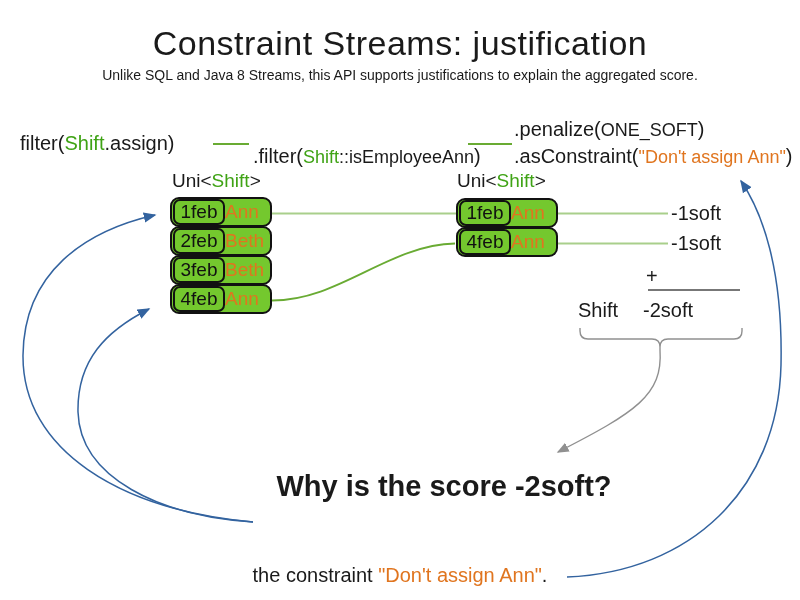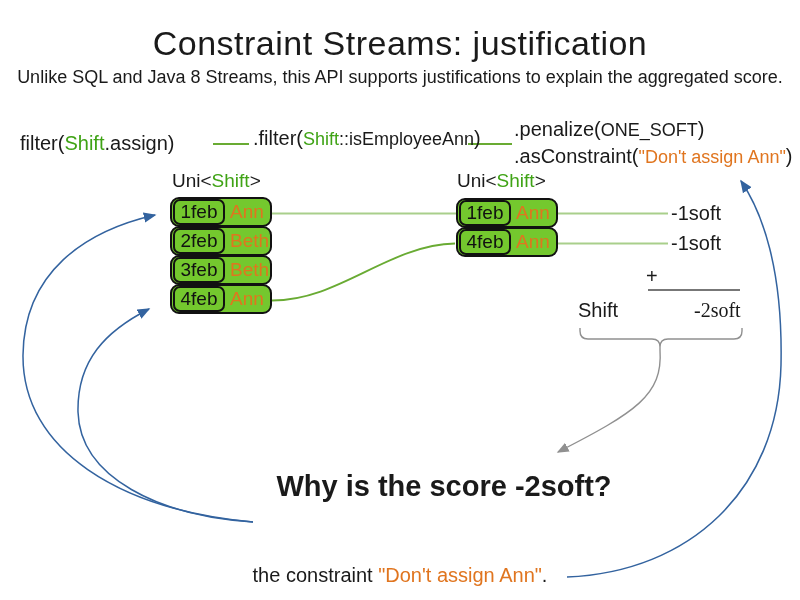--- a/index.html
+++ b/index.html
@@ -8,21 +8,21 @@
     --gray:#909090; --dark:#1a1a1a;
   }
   html,body{margin:0;padding:0;background:#fff;}
   #canvas{
     position:relative;width:800px;height:600px;overflow:hidden;background:#fff;
     font-family:"Liberation Sans","DejaVu Sans",sans-serif;color:var(--dark);
   }
   .abs{position:absolute;white-space:nowrap;}
   .center{left:0;width:800px;text-align:center;}
   #title{top:24px;font-size:34px;letter-spacing:.5px;}
-  #subtitle{top:67px;font-size:18px;}
+  #subtitle{top:67px;font-size:14px;}
   .code{font-size:20px;}
   .code .tok{font-size:18px;}
   .green{color:var(--green-text);margin-top:20px;}
   .orange{color:var(--orange);}
   .uni{font-size:19px;}
   #svg-layer{position:absolute;left:0;top:0;z-index:1;}
   .txt{z-index:2;}
   .gline{stroke:var(--green-line);stroke-width:2.2;fill:none;}
   .gcurve{stroke:var(--green-curve);stroke-width:1.8;fill:none;}
   .bline{stroke:var(--blue);stroke-width:1.5;fill:none;}
@@ -30,21 +30,21 @@
   .shift-table{position:absolute;z-index:2;}
   .shift-row{
     display:flex;align-items:center;width:97px;height:26px;
     background:var(--green-fill);border:2px solid #111;border-radius:9px;
     margin-top:-1px;padding-left:1px;font-size:19px;
   }
   .date-cell{
     display:flex;align-items:center;justify-content:center;
     width:48px;height:22px;border:2px solid #111;border-radius:7px;color:#111;
   }
-  .name-cell{margin-left:5px;color:var(--orange);}
+  .name-cell{color:var(--orange);}
   .penalty{font-size:20px;}
   #sum-line{border-top:2px solid #777;width:92px;height:0;}
   .score-txt{font-size:20px;}
   #why-title{top:470px;font-size:29px;font-weight:700;padding-left:44px;}
   .expl{font-size:20px;}
 </style>
 </head>
 <body>
 
 <div id="canvas">
@@ -76,21 +76,21 @@
     <path class="bline" d="M567,577 C690,572 778,490 781,365 C783,268 762,212 741,181" marker-end="url(#mBlue)"></path>
   </svg>
 
   <div class="abs center txt" id="title">Constraint Streams: justification</div>
   <div class="abs center txt" id="subtitle">Unlike SQL and Java 8 Streams, this API supports justifications to explain the aggregated score.</div>
 
   <div class="abs txt code" style="left:20px;top:132px;">
     <span>filter(</span><span class="green">Shift</span><span>.assign)</span>
   </div>
 
-  <div class="abs txt code" style="left:253px;top:127px;">
+  <div class="abs txt code" style="left:253px;top:145px;">
     <span>.filter(</span><span class="tok green">Shift</span><span class="tok">::isEmployeeAnn</span><span>)</span>
   </div>
 
   <div class="abs txt code" style="left:514px;top:118px;">
     <span>.penalize(</span><span class="tok">ONE_SOFT</span><span>)</span>
   </div>
 
   <div class="abs txt code" style="left:514px;top:145px;">
     <span>.asConstraint(</span><span class="tok orange">"Don't assign Ann"</span><span>)</span>
   </div>
@@ -131,20 +131,20 @@
       <span class="name-cell">Ann</span>
     </div>
   </div>
 
   <div class="abs txt penalty" style="left:671px;top:202px;">-1soft</div>
   <div class="abs txt penalty" style="left:671px;top:232px;">-1soft</div>
 
   <div class="abs txt score-txt" style="left:646px;top:265px;">+</div>
   <div class="abs txt" id="sum-line" style="left:648px;top:289px;"></div>
   <div class="abs txt score-txt" style="left:578px;top:299px;">Shift</div>
-  <div class="abs txt score-txt" style="left:694px;top:299px;font-family:Liberation Serif, serif;">-2soft</div>
+  <div class="abs txt score-txt" style="left:643px;top:299px;">-2soft</div>
 
   <div class="abs center txt" id="why-title">Why is the score -2soft?</div>
   <div class="abs center txt expl" style="top:564px;">
     <span>the constraint </span><span class="orange">"Don't assign Ann"</span><span>.</span>
   </div>
 
 </div>
 
 </body></html>

